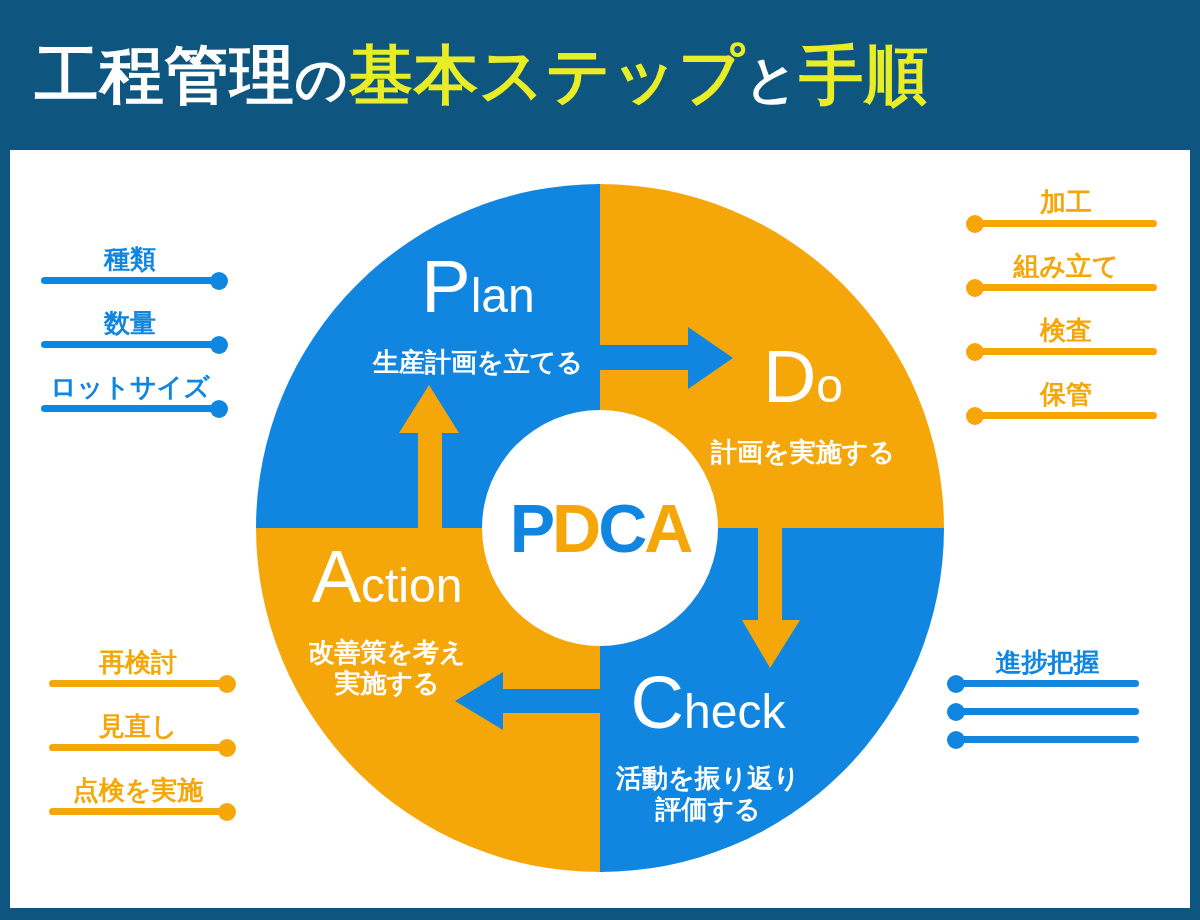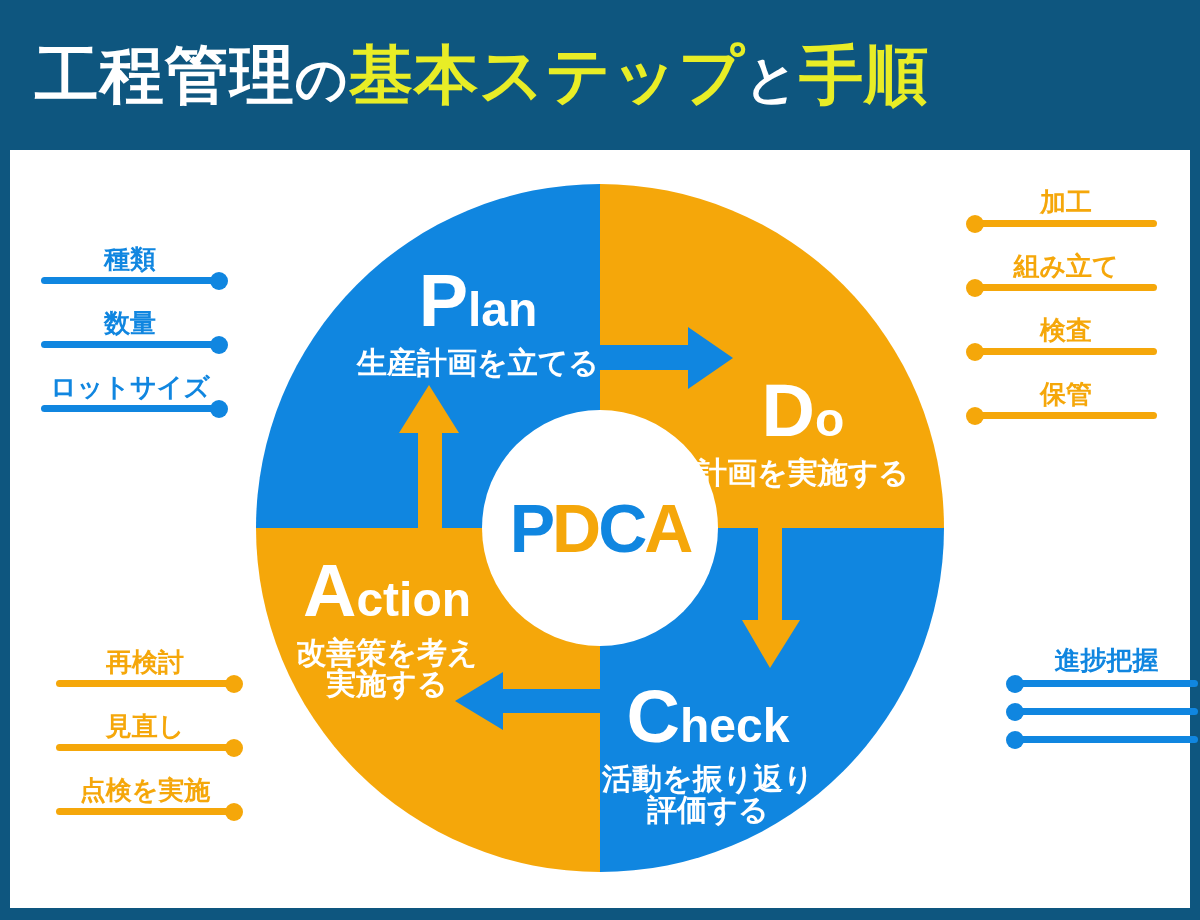--- a/index.html
+++ b/index.html
@@ -35,24 +35,24 @@
   
   .center-circle{position:absolute;left:482px;top:410px;width:236px;height:236px;
     border-radius:50%;background:var(--panel);
     display:flex;align-items:center;justify-content:center;}
   .pdca-text{font-size:68px;font-weight:800;letter-spacing:-3px;line-height:1;}
   .pdca-text .c-blue{color:var(--blue);}
   .pdca-text .c-orange{color:var(--orange);}
   
   .quad-label{position:absolute;transform:translateX(-50%);text-align:center;
     color:var(--white);white-space:nowrap;}
-  .q-word{line-height:46px;font-weight:700;margin-top:28px;}
+  .q-word{line-height:74px;font-weight:400;}
   .q-initial{font-size:74px;}
   .q-rest{font-size:48px;}
-  .q-desc{font-size:30px;font-weight:700;line-height:31px;margin-top:3px;}
+  .q-desc{font-size:26px;font-weight:700;line-height:31px;margin-top:3px;}
   
   .side-list{position:absolute;}
   .s-item{margin-bottom:21px;}
   .s-label{height:36px;line-height:36px;text-align:center;font-size:26px;
     font-weight:700;white-space:nowrap;}
   .s-line{position:relative;height:7px;border-radius:3.5px;}
   .s-dot{position:absolute;top:50%;width:18px;height:18px;border-radius:50%;
     transform:translateY(-50%);}
   .dot-right .s-dot{right:-9px;}
   .dot-left .s-dot{left:-9px;}
@@ -83,21 +83,21 @@
 
   <div class="center-circle">
     <div class="pdca-text"><span class="c-blue">P</span><span class="c-orange">D</span><span class="c-blue">C</span><span class="c-orange">A</span></div>
   </div>
 
   <div class="quad-label" style="left:478px;top:250px;">
     <div class="q-word"><span class="q-initial">P</span><span class="q-rest">lan</span></div>
     <div class="q-desc">生産計画を立てる</div>
   </div>
 
-  <div class="quad-label" style="left:803px;top:360px;">
+  <div class="quad-label" style="left:803px;top:340px;">
     <div class="q-word"><span class="q-initial">D</span><span class="q-rest">o</span></div>
     <div class="q-desc">計画を実施する</div>
   </div>
 
   <div class="quad-label" style="left:708px;top:666px;">
     <div class="q-word"><span class="q-initial">C</span><span class="q-rest">heck</span></div>
     <div class="q-desc">
       <div>活動を振り返り</div>
       <div>評価する</div>
     </div>
@@ -152,42 +152,42 @@
         </div>
     </div>
     <div class="s-item">
       <div class="s-label">保管</div>
       <div class="s-line">
           <span class="s-dot"></span>
         </div>
     </div>
   </div>
 
-  <div class="side-list orange-list dot-right" style="left:56px;top:644px;width:178px;">
+  <div class="side-list orange-list dot-right" style="left:49px;top:644px;width:178px;">
     <div class="s-item">
       <div class="s-label">再検討</div>
       <div class="s-line">
           <span class="s-dot"></span>
         </div>
     </div>
     <div class="s-item">
       <div class="s-label">見直し</div>
       <div class="s-line">
           <span class="s-dot"></span>
         </div>
     </div>
     <div class="s-item">
       <div class="s-label">点検を実施</div>
       <div class="s-line">
           <span class="s-dot"></span>
         </div>
     </div>
   </div>
 
-  <div class="side-list blue-list dot-left" style="left:1015px;top:644px;width:183px;font-family:Liberation Mono, monospace;">
+  <div class="side-list blue-list dot-left" style="left:956px;top:644px;width:183px;">
     <div class="s-item">
       <div class="s-label">進捗把握</div>
       <div class="s-line">
           <span class="s-dot"></span>
         </div>
     </div>
     <div class="s-item">
       <div class="s-line">
           <span class="s-dot"></span>
         </div>

